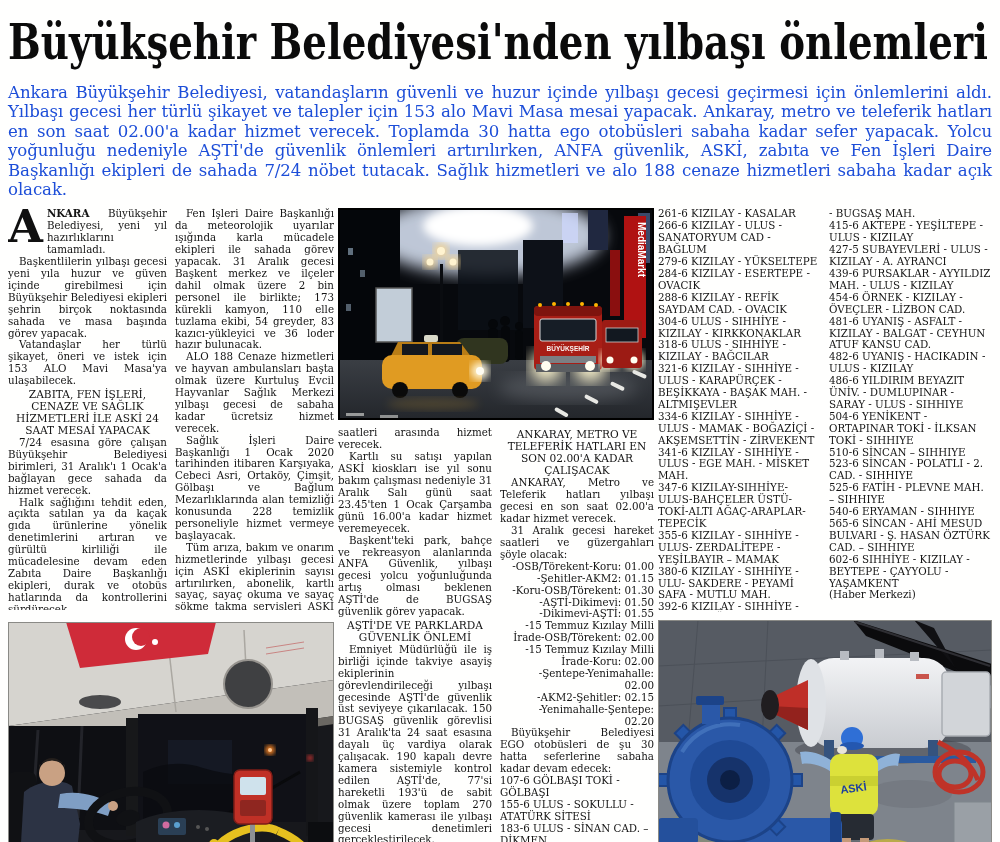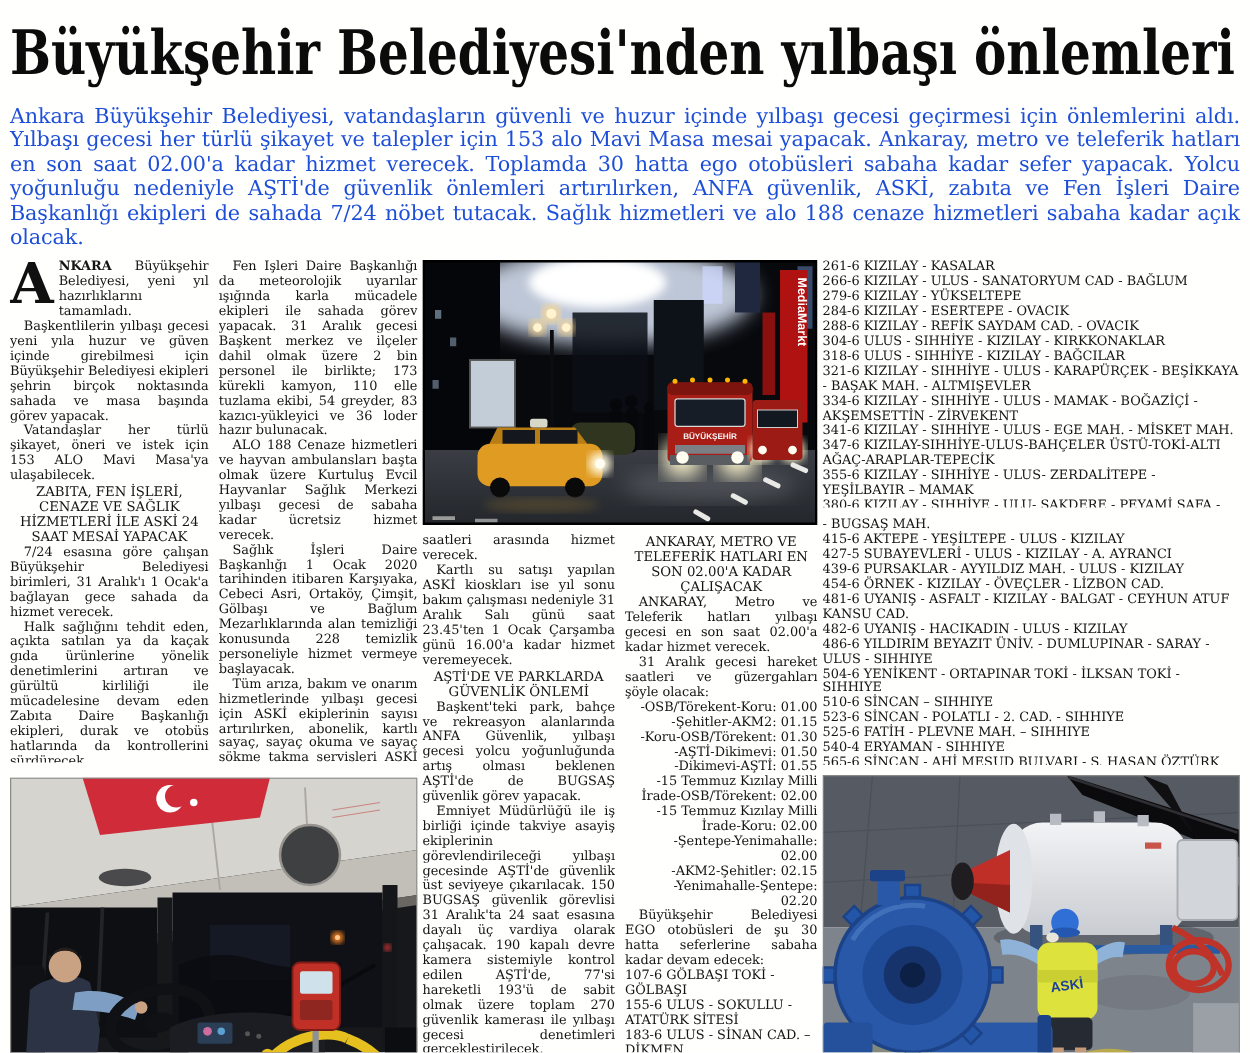--- a/index.html
+++ b/index.html
@@ -9,21 +9,21 @@
   .lead{margin:9px 8px 0 8px;font-size:16.6px;line-height:19.4px;text-align:justify;
         letter-spacing:-0.1px;color:#1d4ed8;}
   .body-grid{display:flex;gap:4px;padding:0 8px;margin-top:9px;}
   .group{display:flex;flex-direction:column;}
   .g-left{width:326px;}
   .g-mid{width:316px;}
   .g-right{width:334px;}
   .textrow{display:flex;gap:8px;overflow:hidden;}
   .g-left .textrow{height:402px;}
   .g-mid .textrow{height:436px;margin-top:7px;}
-  .g-right .textrow{height:404px;flex-direction:column;}
+  .g-right .textrow{height:404px;}
   .ncol{flex:1 1 0;font-size:10.3px;line-height:11.9px;overflow:hidden;}
   .para{margin:0;text-align:justify;text-indent:11px;hyphens:auto;}
   .para.dropcap-para{text-indent:0;}
   .para.noindent{text-indent:0;}
   .para.subhead{text-indent:0;text-align:center;font-weight:normal;font-size:10.6px;
                 line-height:12px;margin:1px 0;}
   .para.schedule{text-indent:9px;text-align:right;}
   .para.route{text-indent:0;text-align:left;}
   .para.byline{text-indent:0;text-align:left;font-weight:normal;}
   .dropcap{float:left;font-size:45px;line-height:36px;font-weight:bold;
@@ -265,22 +265,22 @@
             <rect x="8" y="205" width="18" height="3" opacity="0.6"></rect>
             <rect x="42" y="207" width="18" height="3" opacity="0.55"></rect>
           </g>
           <rect x="1" y="1" width="314" height="210" fill="none" stroke="#000000" stroke-width="2"></rect>
         </svg>
       </figure>
       <div class="textrow">
         <div class="ncol">
             <p class="para noindent">saatleri arasında hizmet verecek.</p>
             <p class="para">Kartlı su satışı yapılan ASKİ kioskları ise yıl sonu bakım çalışması nedeniyle 31 Aralık Salı günü saat 23.45'ten 1 Ocak Çarşamba günü 16.00'a kadar hizmet veremeyecek.</p>
+            <p class="para">Başkent'teki park, bahçe ve rekreasyon alanlarında ANFA Güvenlik, yılbaşı gecesi yolcu yoğunluğunda artış olması beklenen AŞTİ'de de BUGSAŞ güvenlik görev yapacak.</p>
             <p class="para subhead">AŞTİ'DE VE PARKLARDA GÜVENLİK ÖNLEMİ</p>
-            <p class="para">Başkent'teki park, bahçe ve rekreasyon alanlarında ANFA Güvenlik, yılbaşı gecesi yolcu yoğunluğunda artış olması beklenen AŞTİ'de de BUGSAŞ güvenlik görev yapacak.</p>
             <p class="para">Emniyet Müdürlüğü ile iş birliği içinde takviye asayiş ekiplerinin görevlendirileceği yılbaşı gecesinde AŞTİ'de güvenlik üst seviyeye çıkarılacak. 150 BUGSAŞ güvenlik görevlisi 31 Aralık'ta 24 saat esasına dayalı üç vardiya olarak çalışacak. 190 kapalı devre kamera sistemiyle kontrol edilen AŞTİ'de, 77'si hareketli 193'ü de sabit olmak üzere toplam 270 güvenlik kamerası ile yılbaşı gecesi denetimleri gerçekleştirilecek.</p>
           </div>
         <div class="ncol">
             <p class="para subhead">ANKARAY, METRO VE TELEFERİK HATLARI EN SON 02.00'A KADAR ÇALIŞACAK</p>
             <p class="para">ANKARAY, Metro ve Teleferik hatları yılbaşı gecesi en son saat 02.00'a kadar hizmet verecek.</p>
             <p class="para">31 Aralık gecesi hareket saatleri ve güzergahları şöyle olacak:</p>
             <p class="para schedule">-OSB/Törekent-Koru: 01.00</p>
             <p class="para schedule">-Şehitler-AKM2: 01.15</p>
             <p class="para schedule">-Koru-OSB/Törekent: 01.30</p>
             <p class="para schedule">-AŞTİ-Dikimevi: 01.50</p>
@@ -322,21 +322,21 @@
             <p class="para route">427-5 SUBAYEVLERİ - ULUS - KIZILAY - A. AYRANCI</p>
             <p class="para route">439-6 PURSAKLAR - AYYILDIZ MAH. - ULUS - KIZILAY</p>
             <p class="para route">454-6 ÖRNEK - KIZILAY - ÖVEÇLER - LİZBON CAD.</p>
             <p class="para route">481-6 UYANIŞ - ASFALT - KIZILAY - BALGAT - CEYHUN ATUF KANSU CAD.</p>
             <p class="para route">482-6 UYANIŞ - HACIKADIN - ULUS - KIZILAY</p>
             <p class="para route">486-6 YILDIRIM BEYAZIT ÜNİV. - DUMLUPINAR - SARAY - ULUS - SIHHIYE</p>
             <p class="para route">504-6 YENİKENT - ORTAPINAR TOKİ - İLKSAN TOKİ - SIHHIYE</p>
             <p class="para route">510-6 SİNCAN – SIHHIYE</p>
             <p class="para route">523-6 SİNCAN - POLATLI - 2. CAD. - SIHHIYE</p>
             <p class="para route">525-6 FATİH - PLEVNE MAH. – SIHHIYE</p>
-            <p class="para route">540-4 ERYAMAN - SIHHIYE</p>
+            <p class="para route">540-6 ERYAMAN - SIHHIYE</p>
             <p class="para route">565-6 SİNCAN - AHİ MESUD BULVARI - Ş. HASAN ÖZTÜRK CAD. – SIHHIYE</p>
             <p class="para route">602-6 SIHHİYE - KIZILAY - BEYTEPE - ÇAYYOLU - YAŞAMKENT</p>
             <p class="para byline">(Haber Merkezi)</p>
           </div>
       </div>
       <figure class="photo ph-aski">
         <svg width="334" height="240" viewBox="0 0 334 240">
           <defs>
             <linearGradient id="machG" x1="0" y1="0" x2="0" y2="1">
               <stop offset="0" stop-color="#f2f3f5"></stop>

